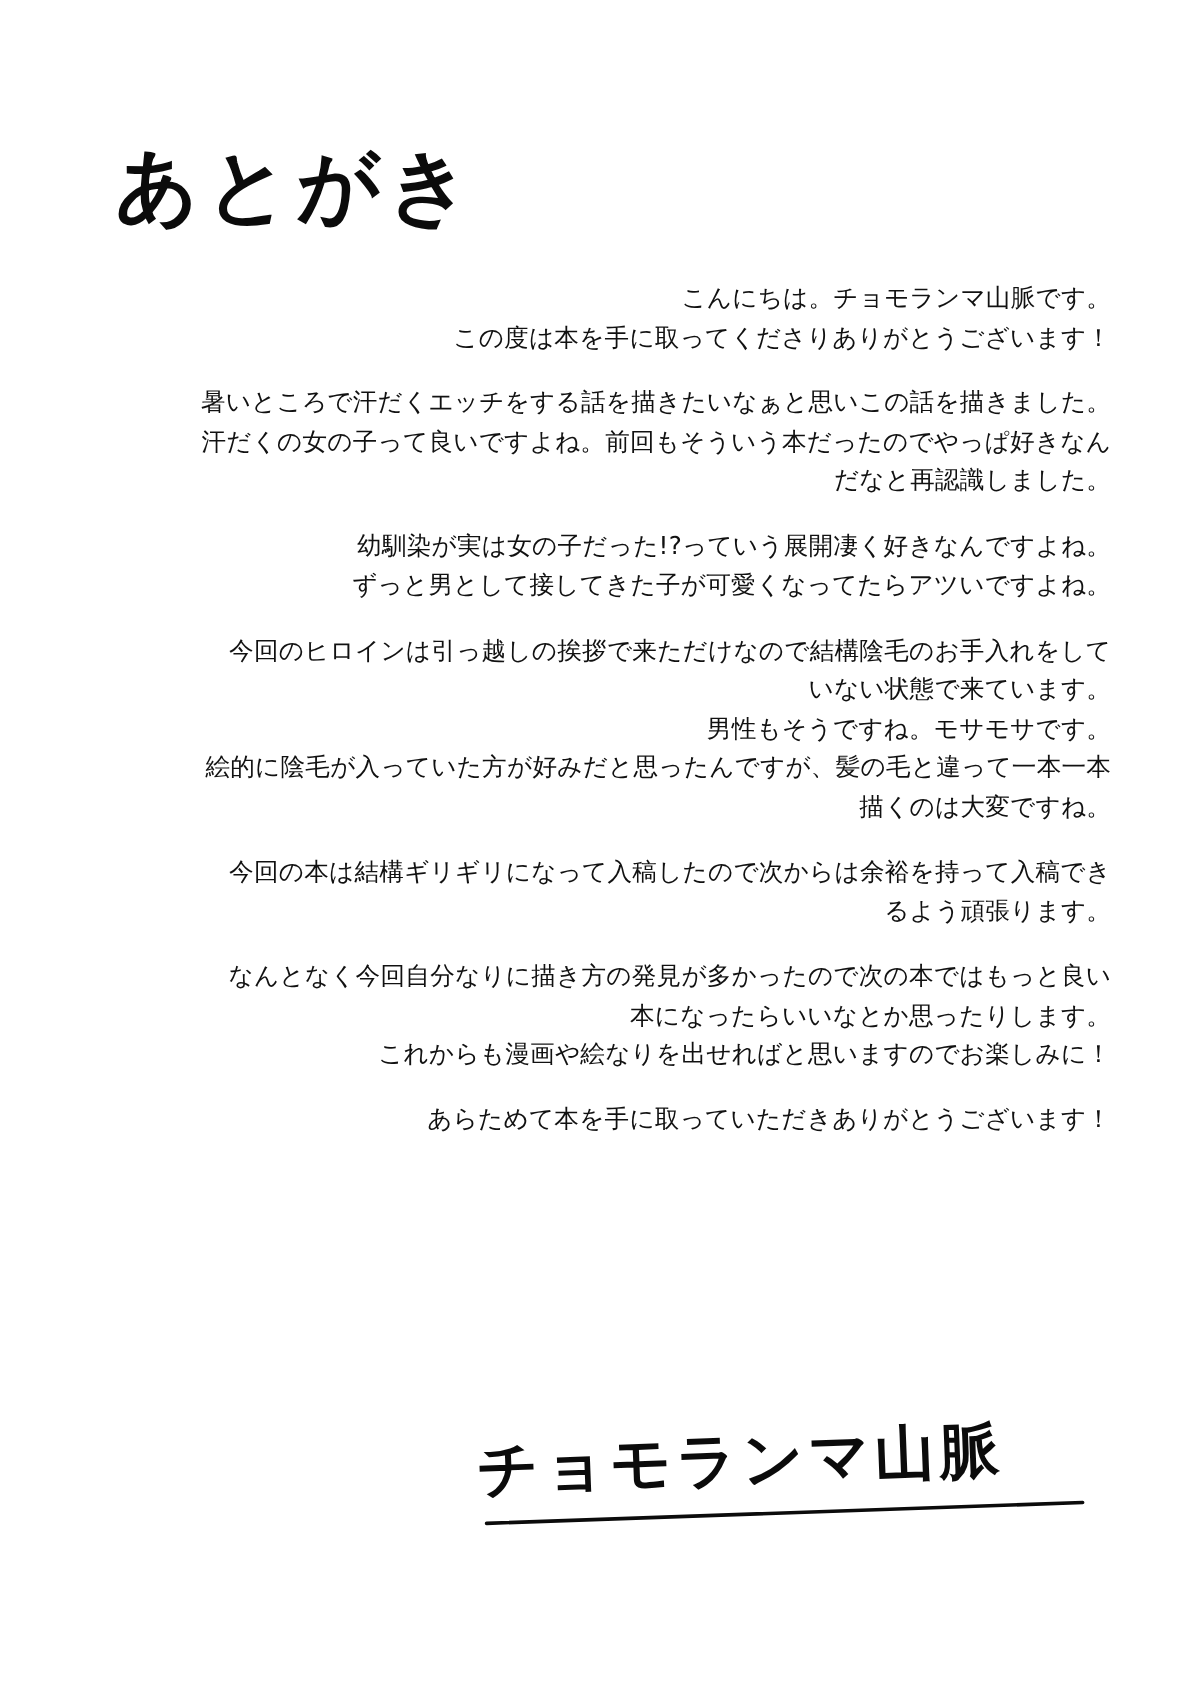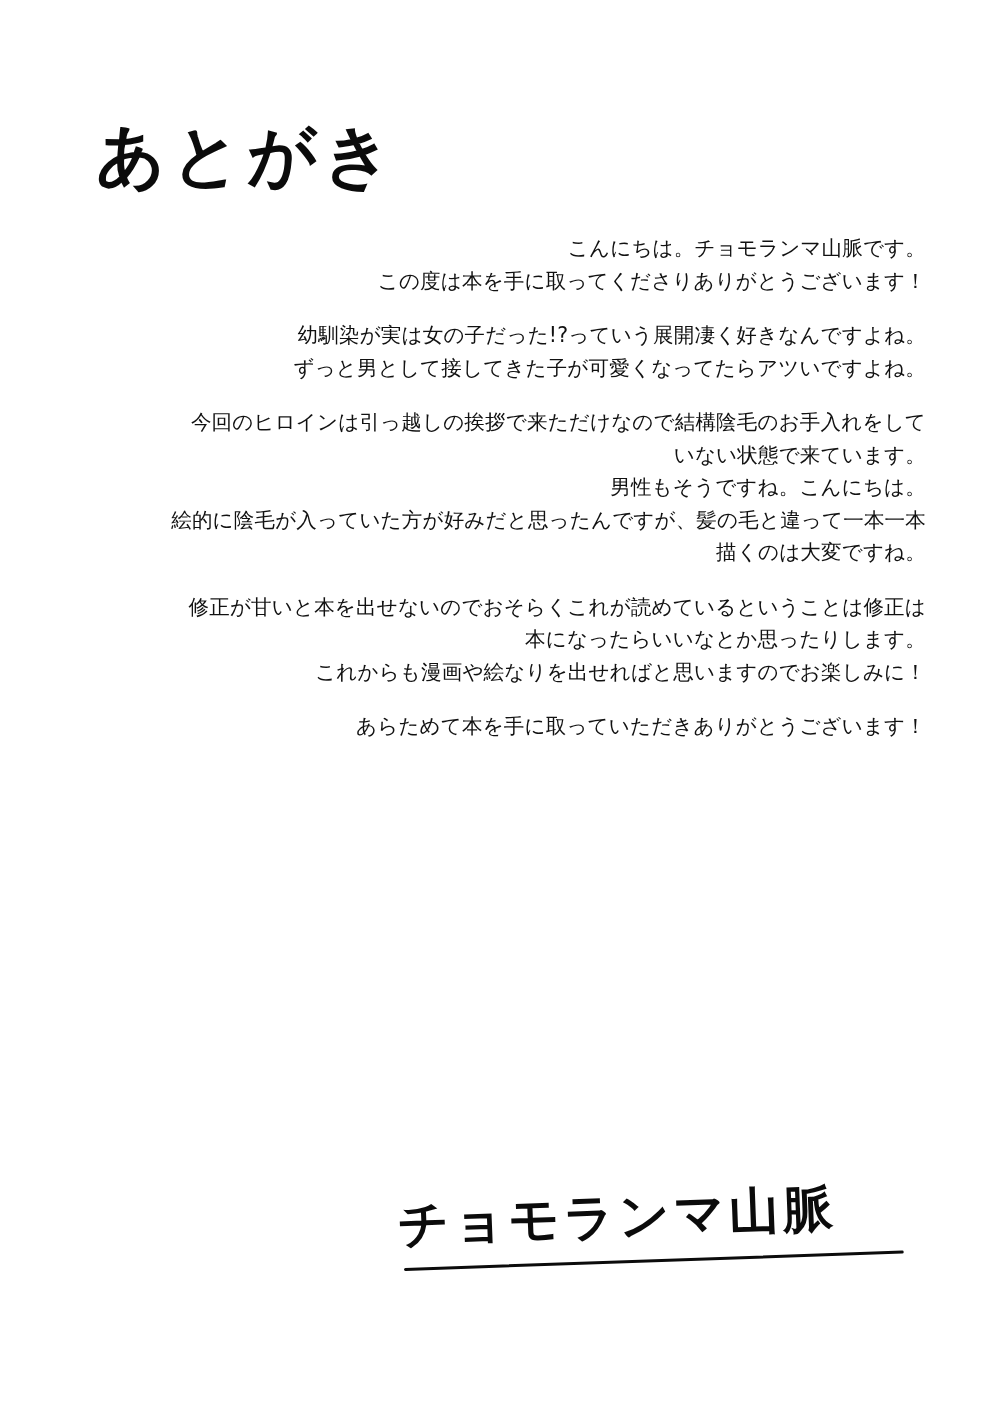--- a/index.html
+++ b/index.html
@@ -79,28 +79,33 @@
 </head>
 <body>
 
 <div class="page">
 
   <h1 class="afterword-title">あとがき</h1>
 
   <div class="body-text">
     <p class="para">こんにちは。チョモランマ山脈です。
 この度は本を手に取ってくださりありがとうございます！</p>
+    <p class="para">暑いところで汗だくエッチをする話を描きたいなぁと思いこの話を描きました。
+汗だくの女の子って良いですよね。前回もそういう本だったのでやっぱ好きなん
+だなと再認識しました。</p>
     <p class="para">幼馴染が実は女の子だった!?っていう展開凄く好きなんですよね。
 ずっと男として接してきた子が可愛くなってたらアツいですよね。</p>
     <p class="para">今回のヒロインは引っ越しの挨拶で来ただけなので結構陰毛のお手入れをして
 いない状態で来ています。
-男性もそうですね。こんにちは。
+男性もそうですね。モサモサです。
 絵的に陰毛が入っていた方が好みだと思ったんですが、髪の毛と違って一本一本
 描くのは大変ですね。</p>
-    <p class="para">修正が甘いと本を出せないのでおそらくこれが読めているということは修正は
+    <p class="para">今回の本は結構ギリギリになって入稿したので次からは余裕を持って入稿でき
+るよう頑張ります。</p>
+    <p class="para">なんとなく今回自分なりに描き方の発見が多かったので次の本ではもっと良い
 本になったらいいなとか思ったりします。
 これからも漫画や絵なりを出せればと思いますのでお楽しみに！</p>
     <p class="para">あらためて本を手に取っていただきありがとうございます！</p>
   </div>
 
   <div class="signature">チョモランマ山脈</div>
   <div class="signature-underline"></div>
 
 </div>
 

